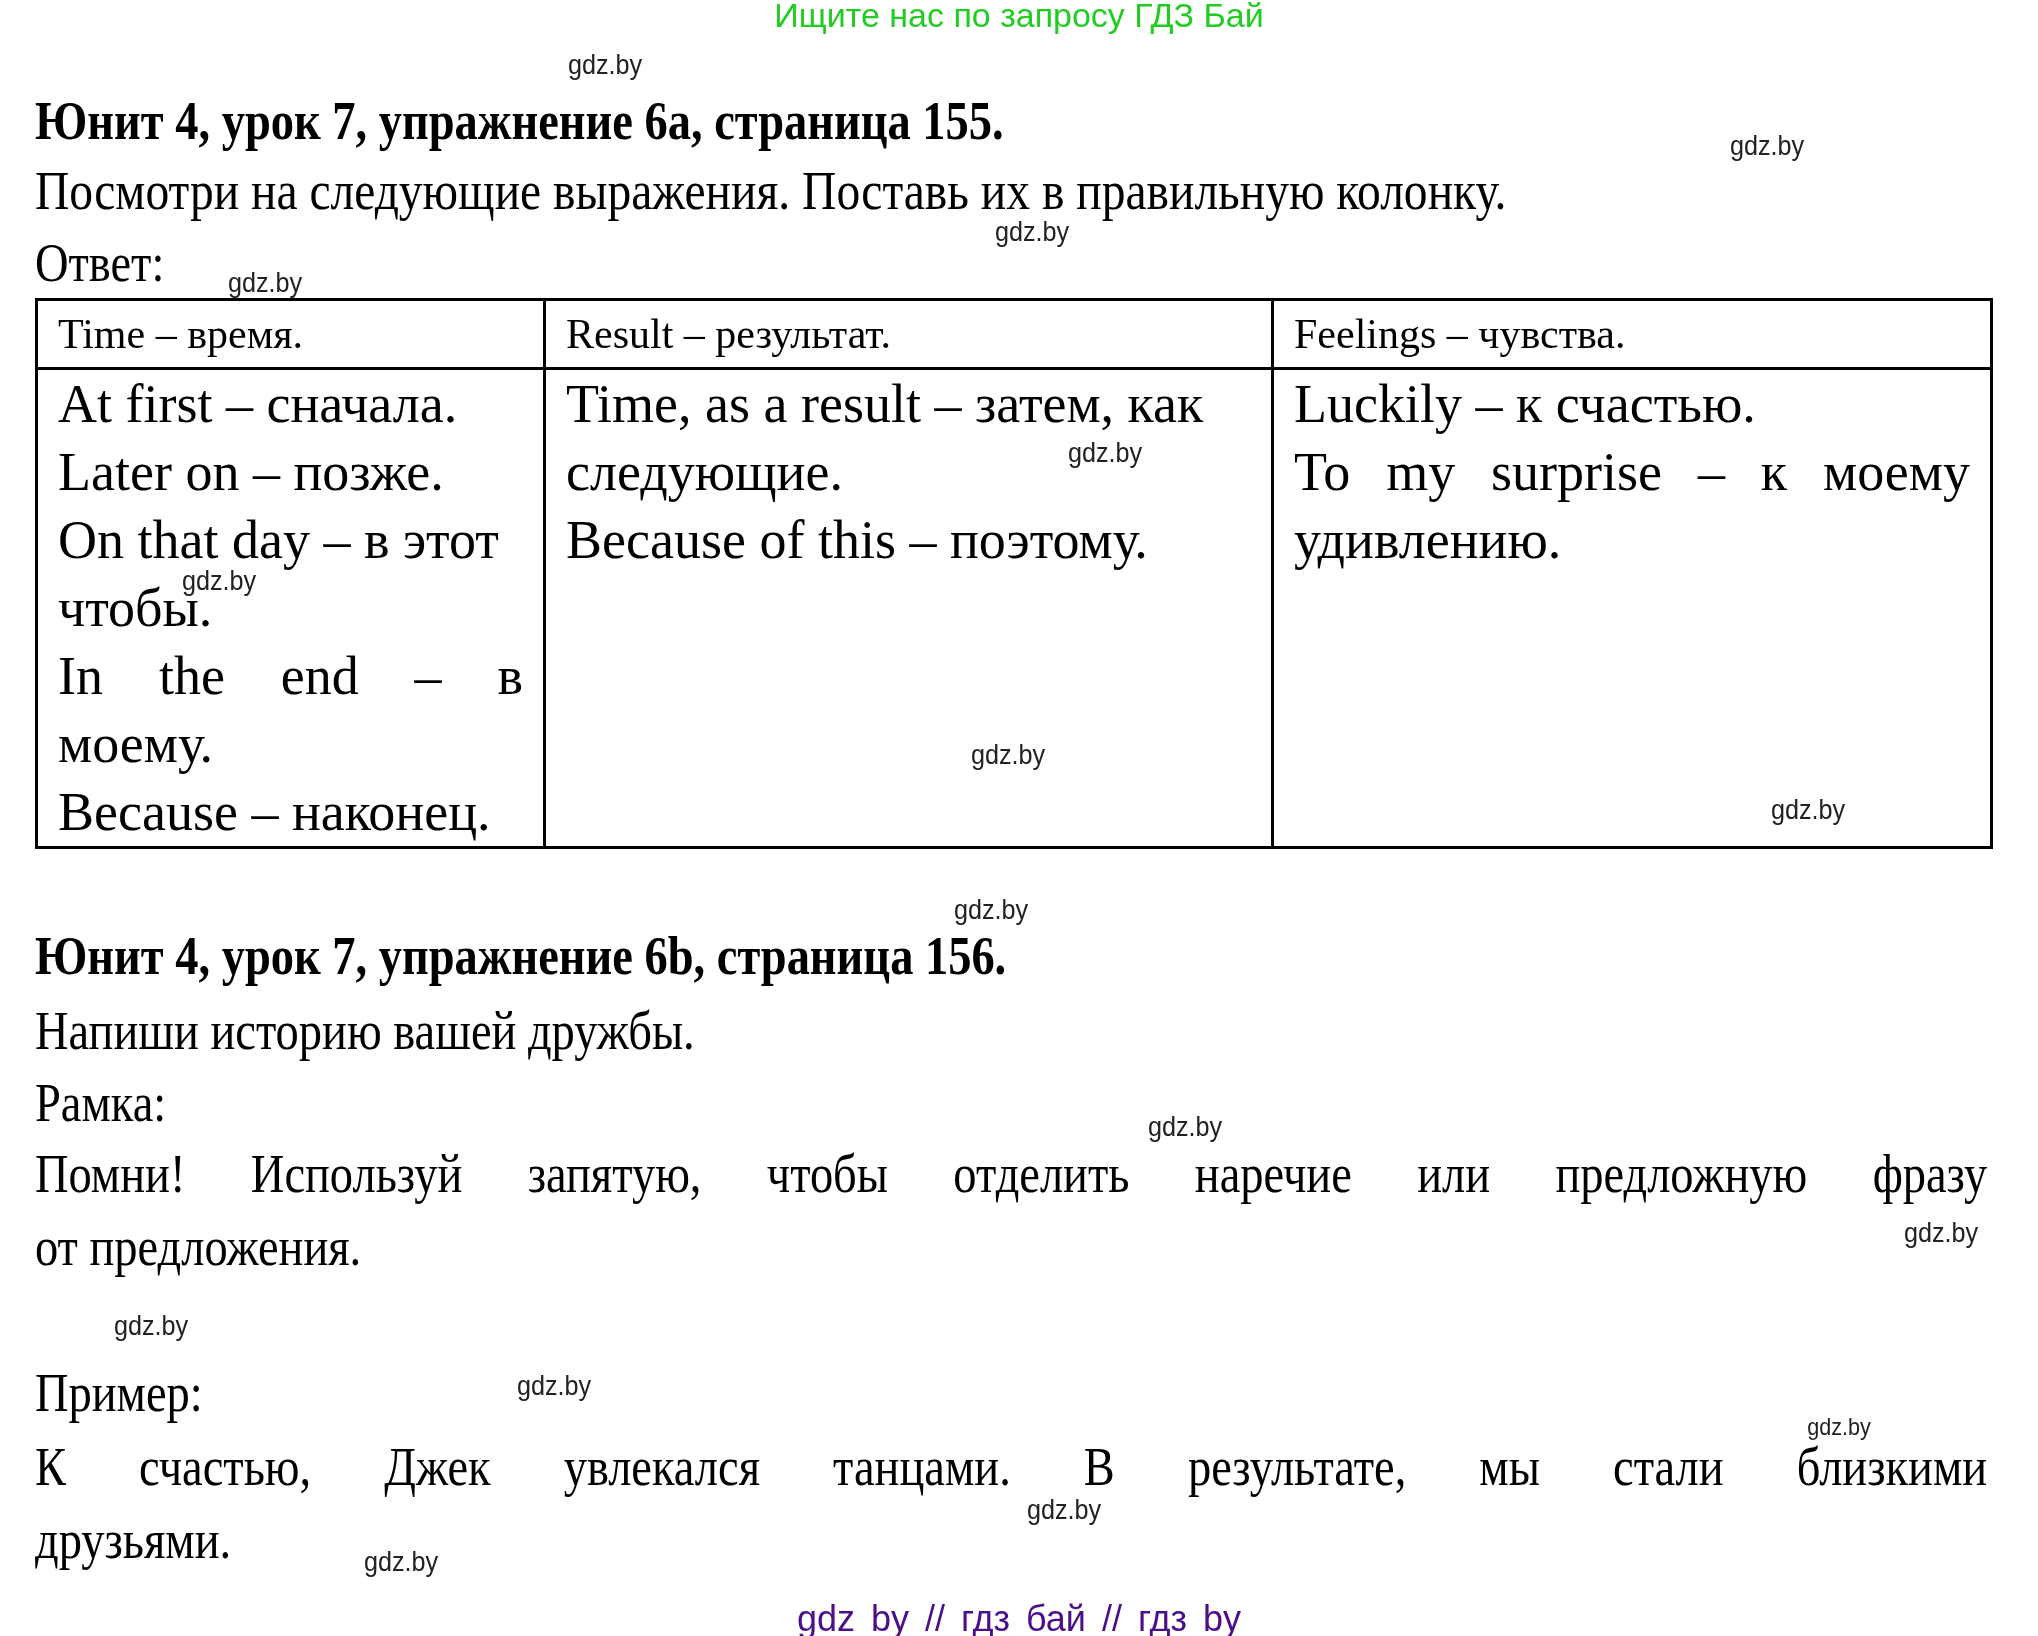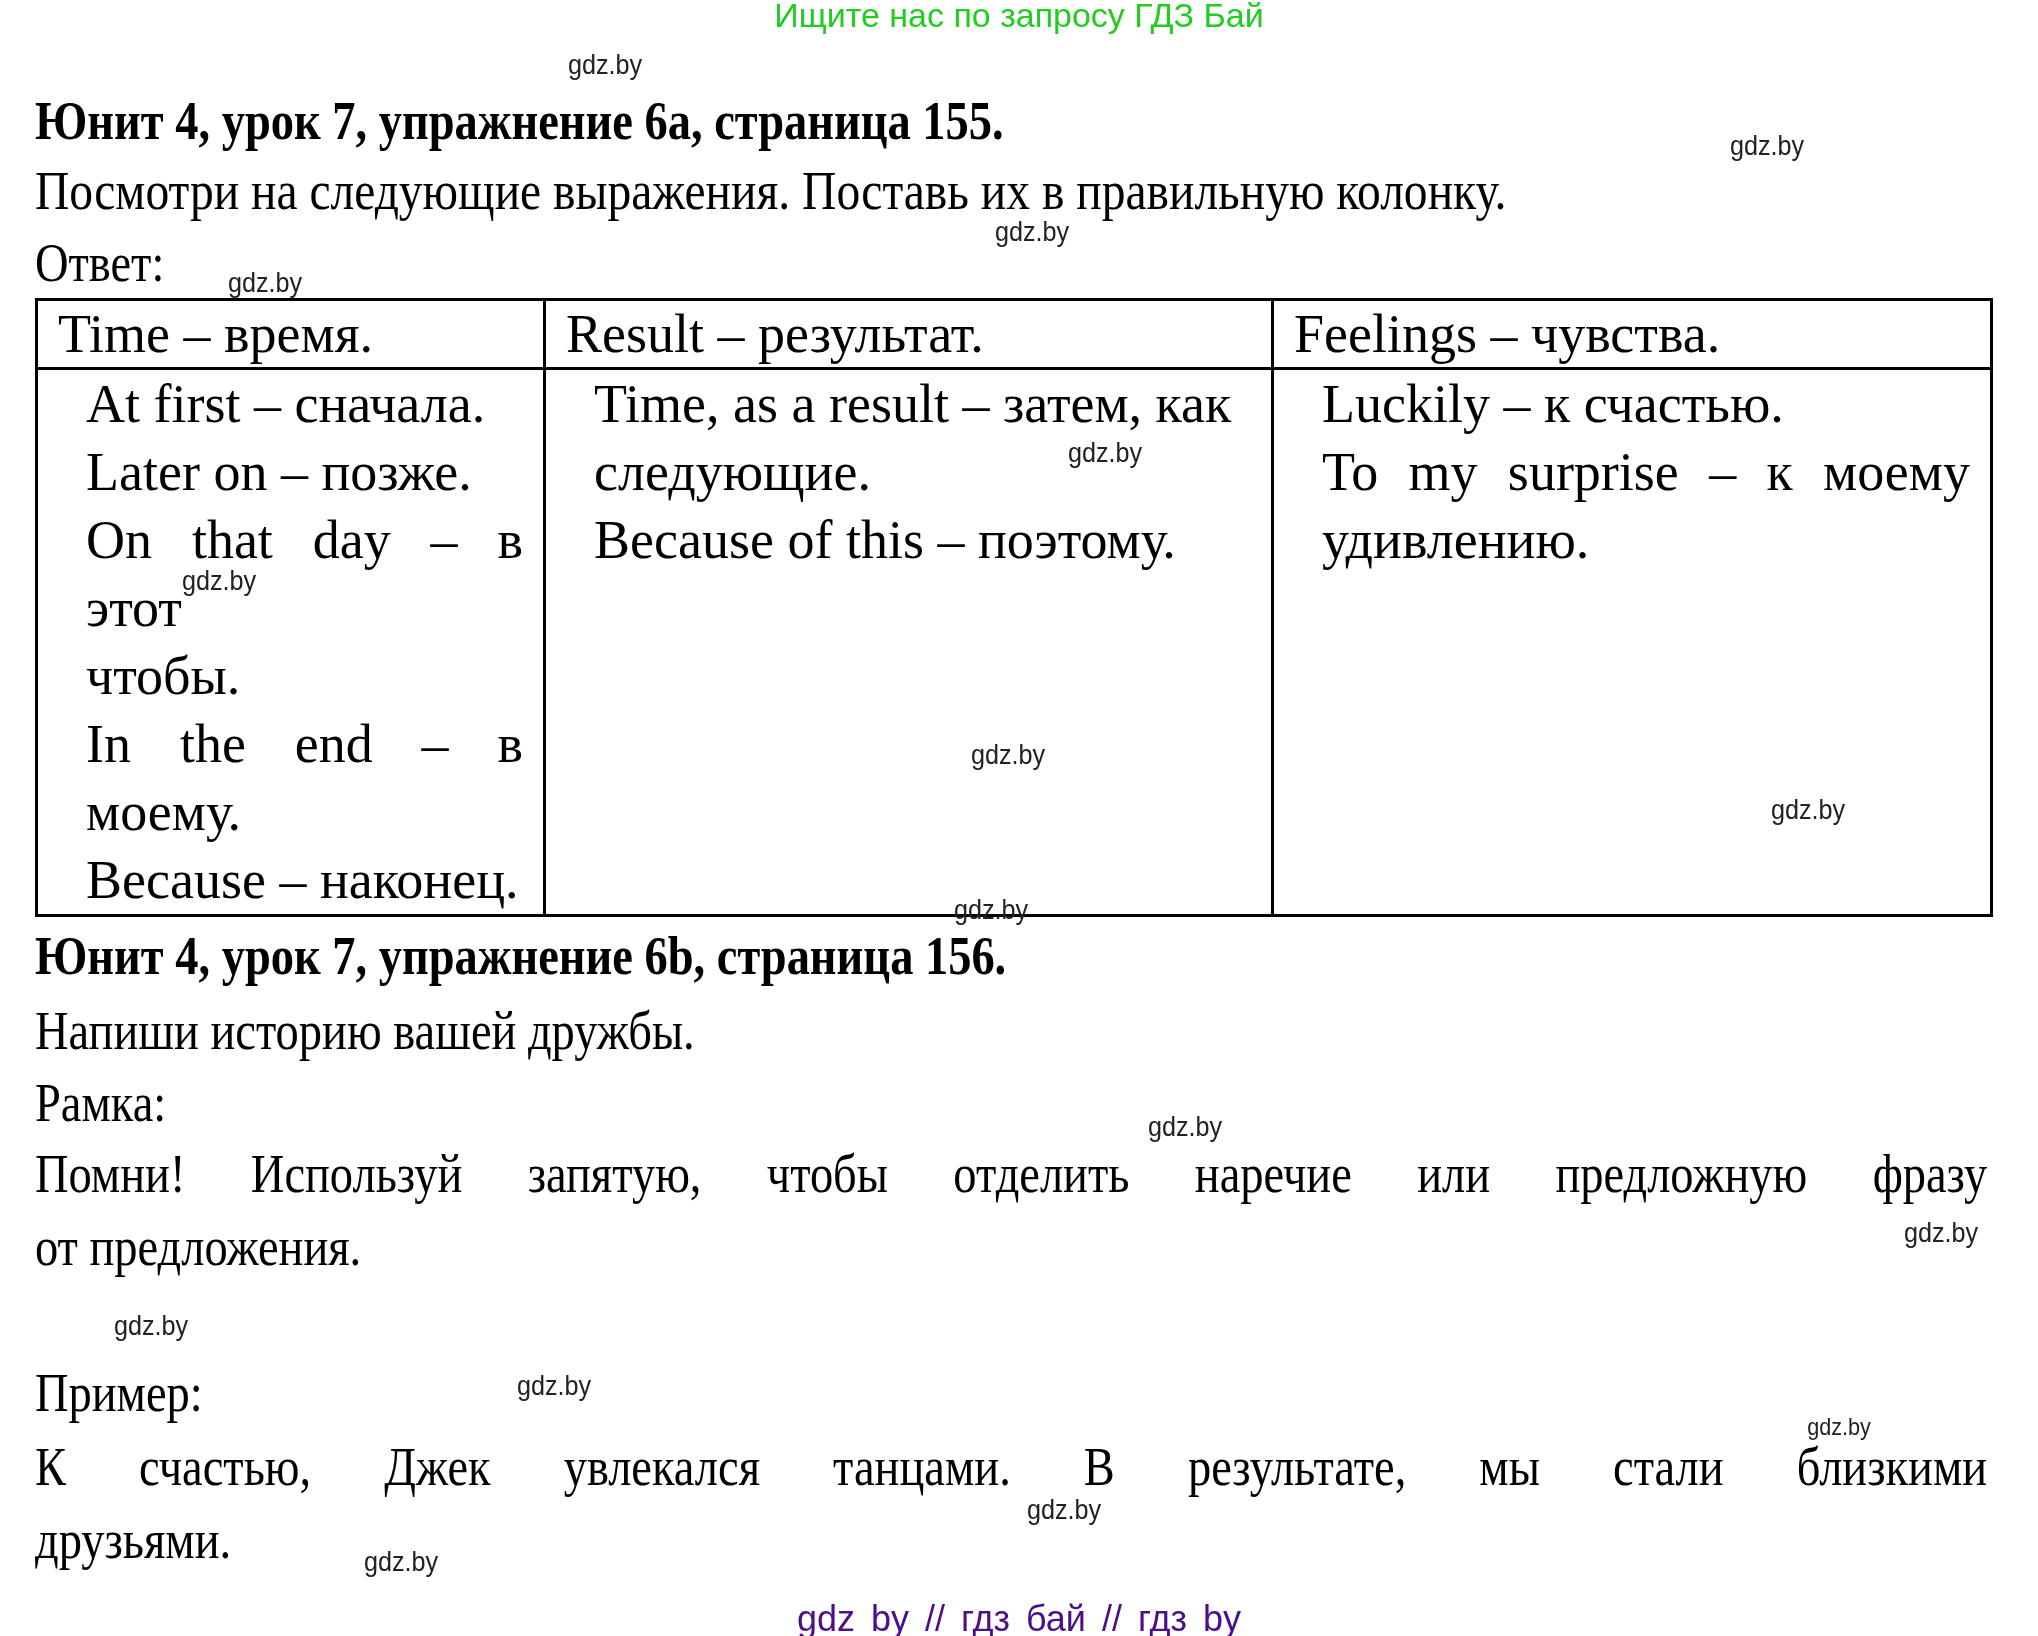--- a/index.html
+++ b/index.html
@@ -8,23 +8,23 @@
   .sans { font-family: "Liberation Sans", "DejaVu Sans", sans-serif; }
   .abs { position:absolute; white-space:nowrap; }
   .banner { left:0; width:2038px; top:-4px; text-align:center; font-size:34px; color:#22cc22; }
   .heading { left:35px; font-size:54px; font-weight:bold; transform-origin:left top; transform:scaleX(0.86); }
   .para { left:35px; font-size:54px; transform-origin:left top; transform:scaleX(0.86); }
   .wm { font-size:28px; color:#222; transform:translate(-50%,-50%) scaleX(0.9); }
   .footer { left:0; width:2038px; top:1598px; text-align:center; font-size:36px; color:#4b0f8a; word-spacing:6px; }
 
   table.answers { position:absolute; left:35px; top:298px; width:1955px; height:542px; border-collapse:collapse; table-layout:fixed; }
   table.answers td, table.answers th { border:3px solid #000; vertical-align:top; padding:0 20px; text-align:left; font-weight:normal; }
-  table.answers th { height:66px; font-size:54px; line-height:66px; }
+  table.answers th { height:66px; font-size:42px; line-height:66px; }
   table.answers col.c1 { width:508px; } table.answers col.c2 { width:728px; } table.answers col.c3 { width:719px; }
-  .cell-line { font-size:54px; line-height:68px; display:block; text-align:justify; text-align-last:left;margin-left:28px; }
+  .cell-line { font-size:54px; line-height:68px; display:block; text-align:justify; text-align-last:left; }
   .cell-line.justify-full { text-align-last:justify; }
 </style>
 </head>
 <body>
 
 <div class="abs sans banner">Ищите нас по запросу ГДЗ Бай</div>
 
 <div class="abs serif heading" style="top:90px;">Юнит 4, урок 7, упражнение 6а, страница 155.</div>
 <div class="abs serif para" style="top:160px; transform:scaleX(0.88);">Посмотри на следующие выражения. Поставь их в правильную колонку.</div>
 <div class="abs serif para" style="top:232px;">Ответ:</div>

